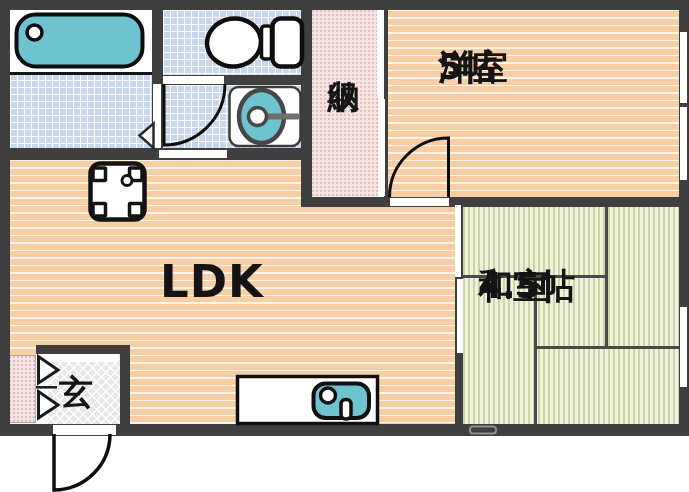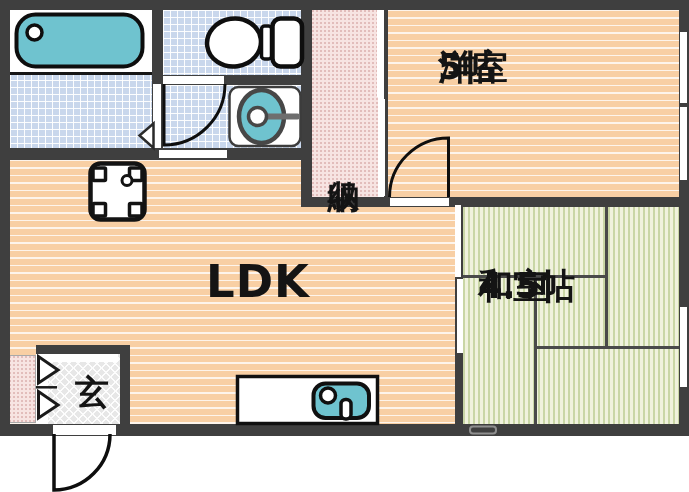--- a/index.html
+++ b/index.html
@@ -31,21 +31,21 @@
     background-size:4px 4px;
   }
   .hatch{
     background-color:#e7e7e7;
     background-image:
       repeating-linear-gradient(45deg,#fdfdfd 0 1.4px,transparent 1.4px 6.5px),
       repeating-linear-gradient(-45deg,#fdfdfd 0 1.4px,transparent 1.4px 6.5px);
   }
 
   .label{
-    color:#141414;font-weight:600;text-align:right;line-height:1.35;
+    color:#141414;font-weight:600;text-align:left;line-height:1.35;
     white-space:nowrap;z-index:30;
   }
   .lbl-ldk{left:160px;top:252px;width:150px;font-size:45px;letter-spacing:1px;}
   .lbl-western{left:438px;top:44px;width:180px;font-size:35px;}
   .lbl-japanese{left:478px;top:263px;width:180px;font-size:35px;}
   .lbl-storage{left:324px;top:55px;width:40px;height:100px;font-size:32px;
     writing-mode:vertical-rl;text-orientation:upright;line-height:40px;}
   .lbl-genkan{left:59px;top:370px;width:50px;font-size:34px;}
 
   svg.overlay{left:0;top:0;z-index:20;pointer-events:none;}

